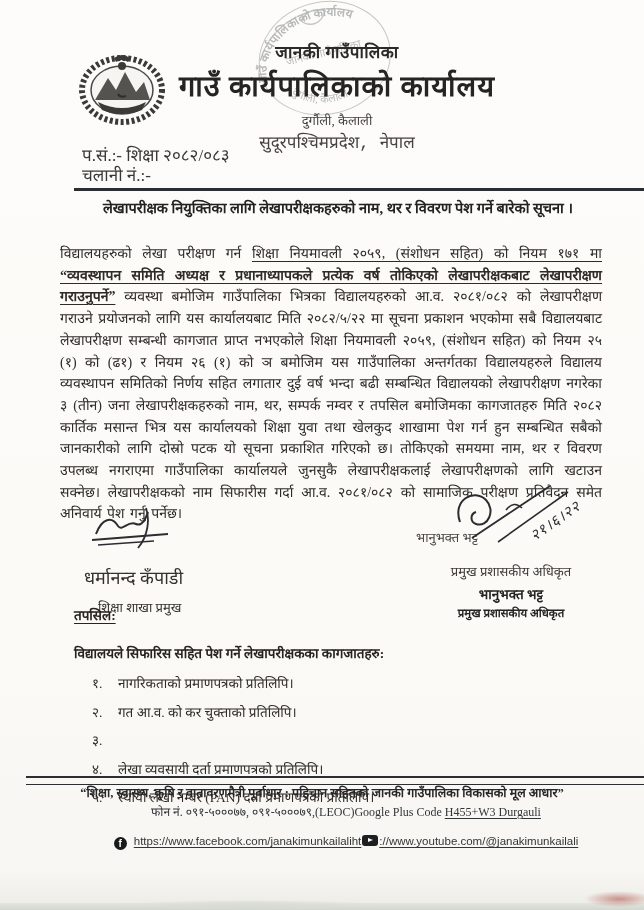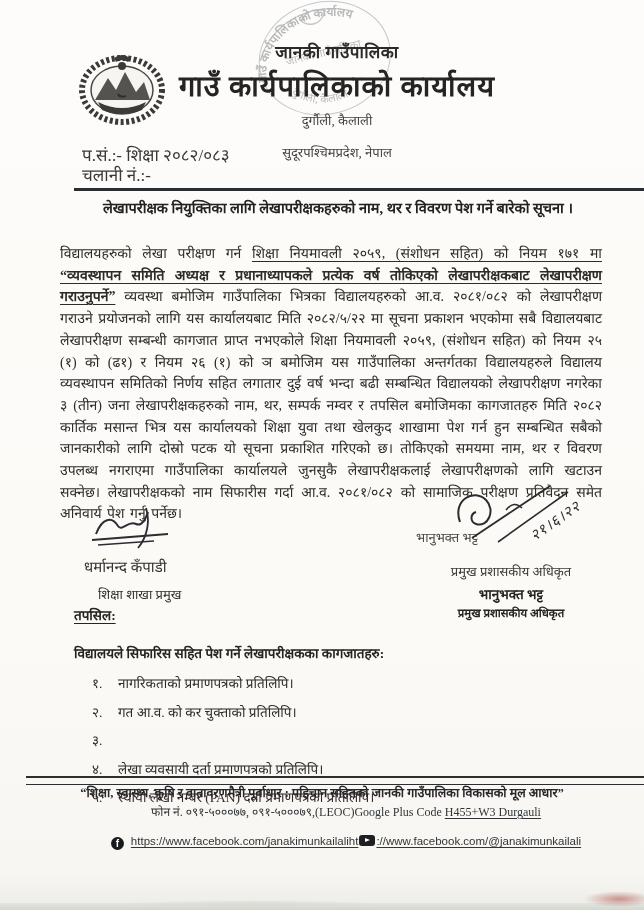--- a/index.html
+++ b/index.html
@@ -8,35 +8,35 @@
     background:linear-gradient(180deg,#fdfcfa 0%,#fbfaf7 70%,#f7f6f2 96%,#ecece7 100%);
     font-family:"Liberation Serif","DejaVu Serif",serif;color:#2c2a28;
   }
   
   .emblem{position:absolute;left:78px;top:48px;width:88px;height:80px;}
   .stamp{position:absolute;left:238px;top:-2px;width:176px;height:130px;opacity:.5;transform:rotate(-14deg);}
   .header-text{position:absolute;left:30px;right:0;top:40px;text-align:center;}
   .h-muni{font-size:17px;font-weight:bold;letter-spacing:.5px;}
   .h-office{font-size:29px;font-weight:bold;letter-spacing:1px;margin-top:2px;color:#262422;}
   .h-addr1{font-size:13px;margin-top:7px;color:#45423f;}
-  .h-addr2{font-size:13px;margin-top:14px;color:#45423f;}
+  .h-addr2{font-size:17px;margin-top:1px;color:#45423f;font-family:Liberation Mono, monospace;}
   
   .refblock{position:absolute;left:82px;top:146px;font-size:17px;line-height:20px;color:#3a3836;font-family:Liberation Serif, serif;}
   .rule{position:absolute;left:74px;right:0;top:188px;height:3px;background:#2b2e31;}
   .title{position:absolute;left:0;right:0;top:197px;text-align:center;font-size:14.5px;font-weight:bold;color:#242220;margin-left:32px;}
   .subtitle{position:absolute;left:0;right:0;top:221px;text-align:center;font-size:13px;color:#33302e;}
   
   .bodypara{position:absolute;left:60px;right:42px;top:243px;font-size:14px;line-height:21.7px;
     text-align:justify;color:#2e2b28;word-spacing:2px;}
   .u{text-decoration:underline;text-underline-offset:3px;}
   .bu{font-weight:bold;text-decoration:underline;text-underline-offset:3px;}
   
   .sig-left{position:absolute;left:84px;top:504px;width:190px;text-align:left;}
   .sig-left svg{display:block;margin-left:4px;}
-  .sig-name{font-size:15px;margin-top:6px;color:#34312e;}
+  .sig-name{font-size:18px;margin-top:15px;color:#34312e;}
   .sig-title{font-size:13px;margin-top:9px;margin-left:14px;color:#34312e;}
   .sig-right{position:absolute;left:398px;top:488px;width:226px;text-align:center;}
   .sig-right .scribble{position:absolute;left:48px;top:-6px;}
   .hand-date{position:absolute;left:128px;top:22px;transform:rotate(-35deg);font-size:15px;color:#2f3336;
     font-style:italic;letter-spacing:1px;}
   .stamp-name{font-size:13px;color:#4a4745;margin-top:40px;text-align:left;padding-left:18px;}
   .stamp-title{font-size:13px;color:#3c3937;margin-top:16px;}
   .off-name{font-size:13.5px;font-weight:bold;margin-top:5px;color:#262422;}
   .off-title{font-size:11.5px;font-weight:bold;margin-top:2px;color:#262422;}
   
@@ -170,18 +170,18 @@
       </div>
     </div>
   </div>
 
   <div class="f-doubleline"></div>
   <div class="f-slogan">“शिक्षा, स्वास्थ्य, कृषि र वातावरणमैत्री पूर्वाधार : पहिचान सहितको जानकी गाउँपालिका विकासको मूल आधार”</div>
 
   <div class="f-line f-phone"><span>फोन नं. </span><span>०९१-५०००७७, ०९१-५०००७९</span><span>,(LEOC)Google Plus Code </span><span class="lnk">H455+W3 Durgauli</span></div>
 
 
-  <div class="f-line f-social"><span class="fb-ico"></span><span class="lnk">https://www.facebook.com/janakimunkailaliht</span><span class="yt-ico"></span><span class="lnk">://www.facebook.com/@janakimunkailali</span></div>
+  <div class="f-line f-social"><span class="fb-ico"></span><span class="lnk">https://www.facebook.com/janakimunkailaliht</span><span class="yt-ico"></span><span class="lnk">://www.youtube.com/@janakimunkailali</span></div>
 
   <div class="art-smudge"></div>
   <div class="art-bottom"></div>
   <div class="art-red"></div>
 </div>
 
 </body></html>

